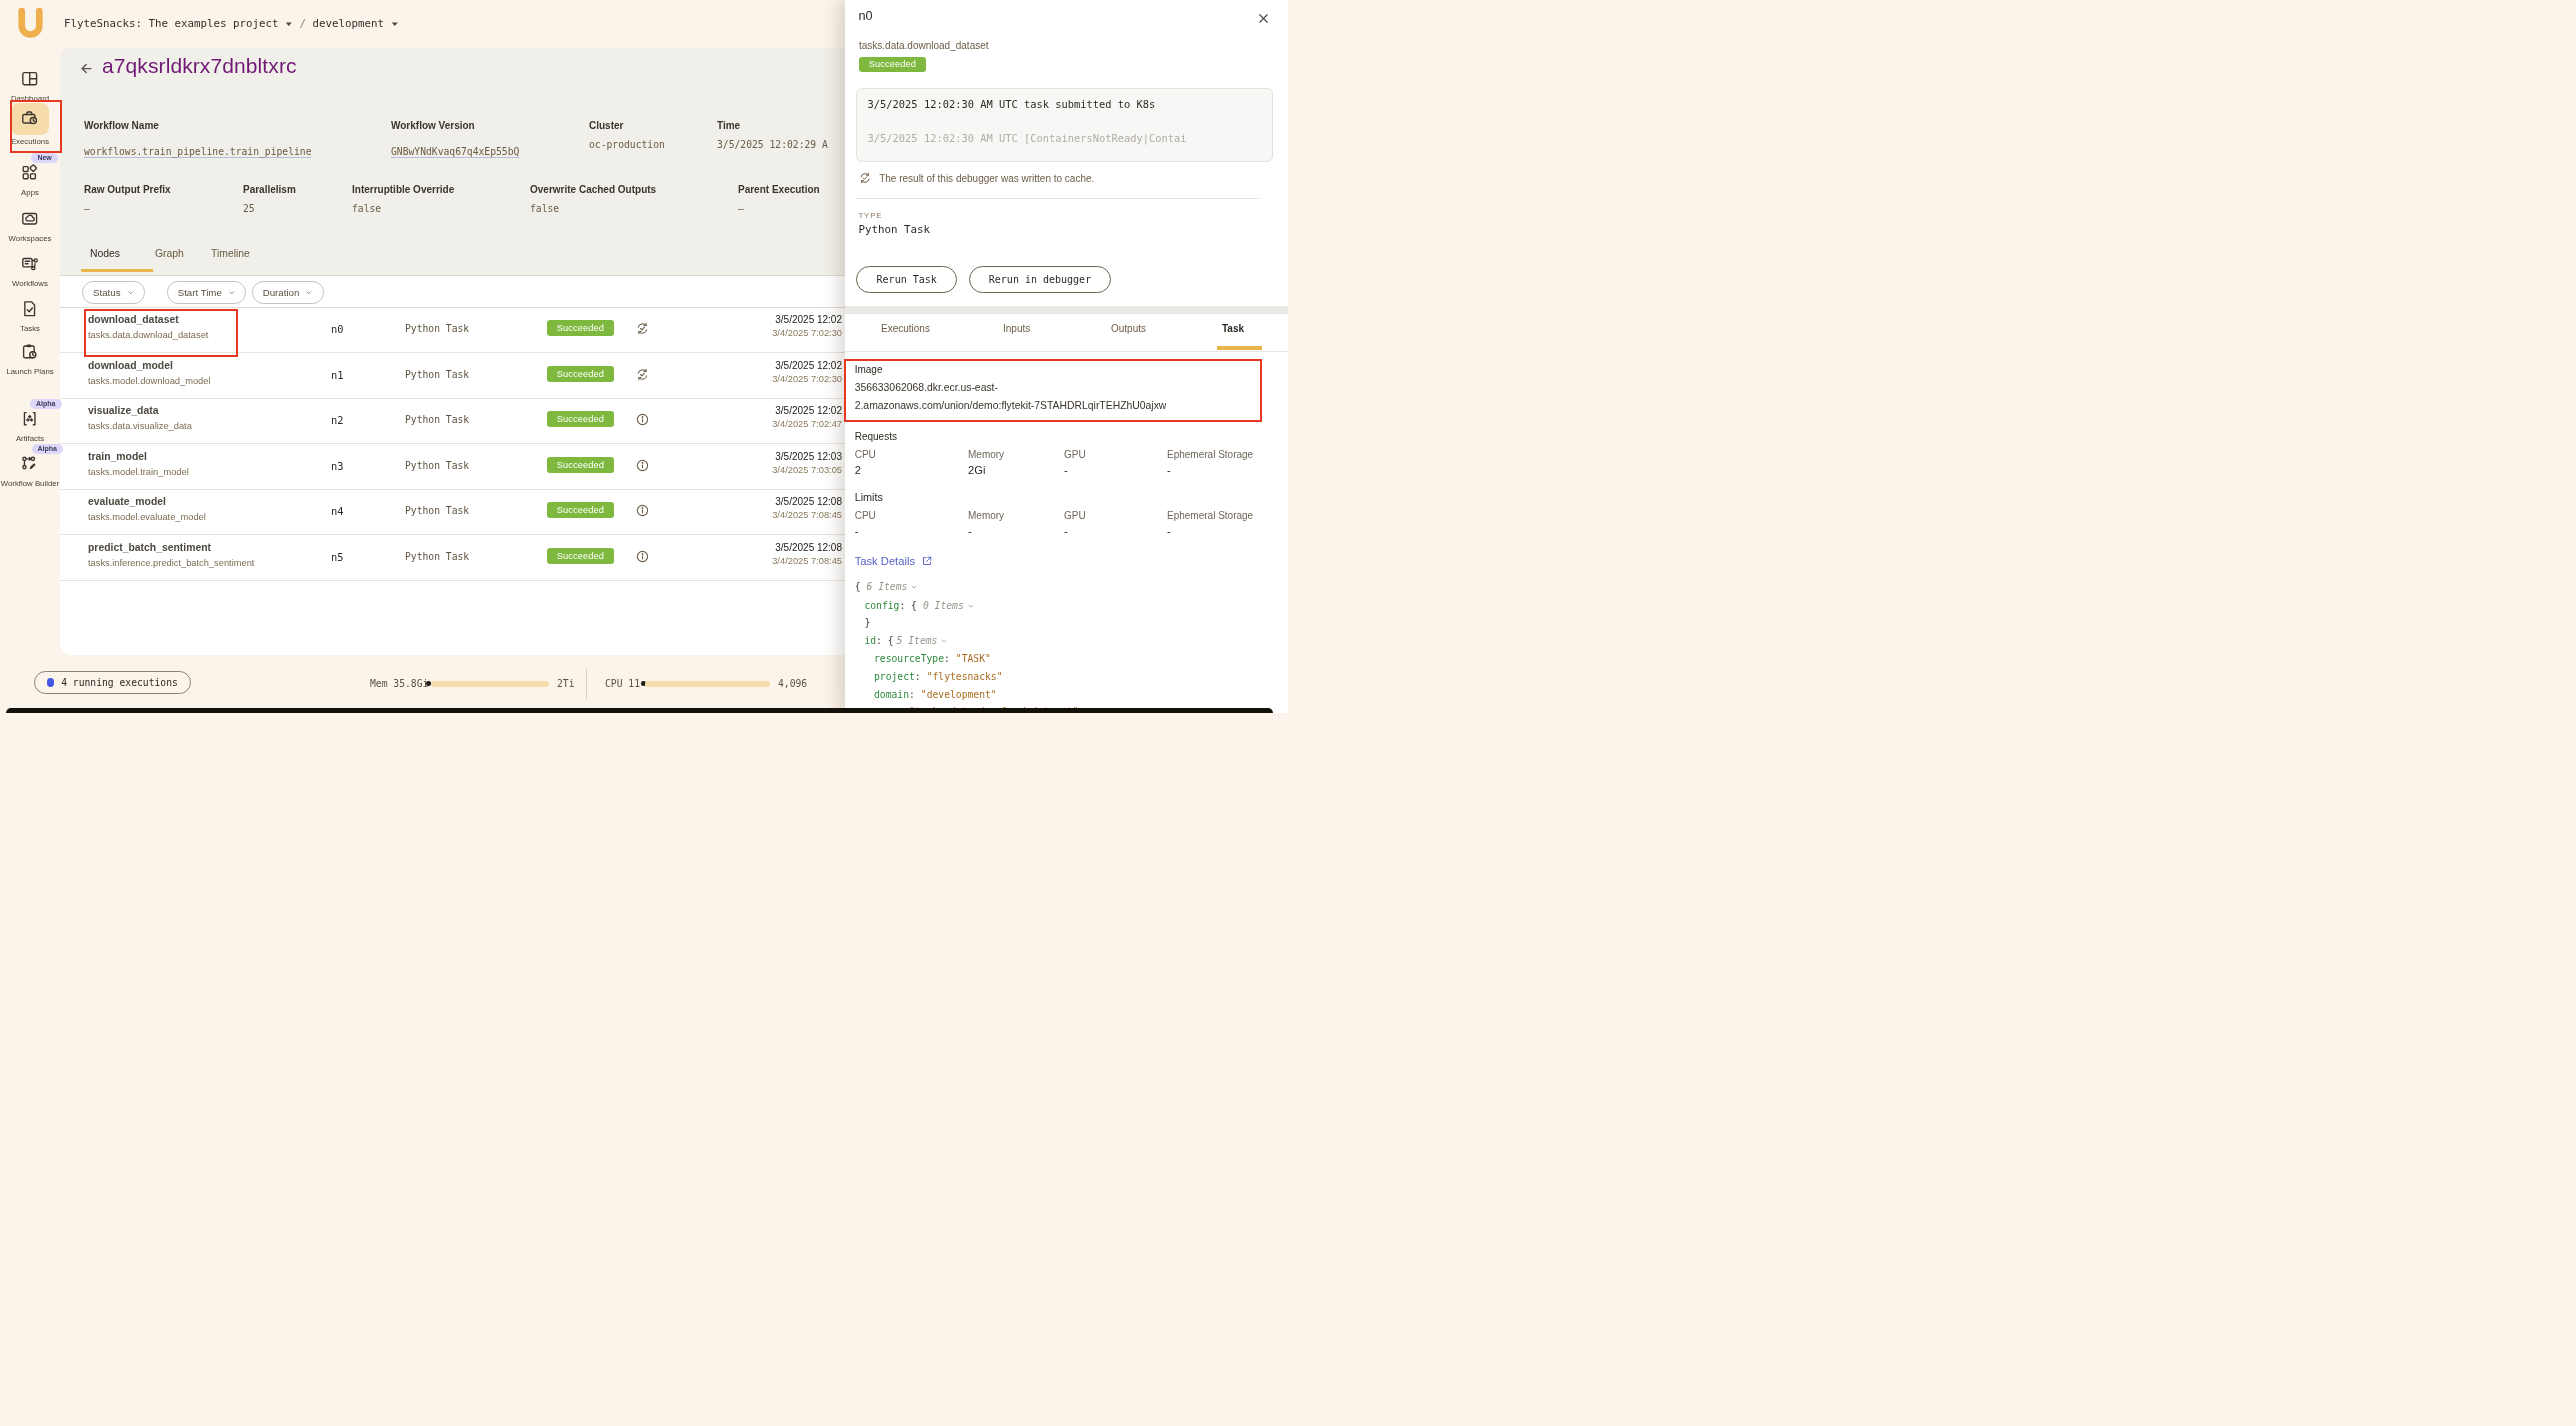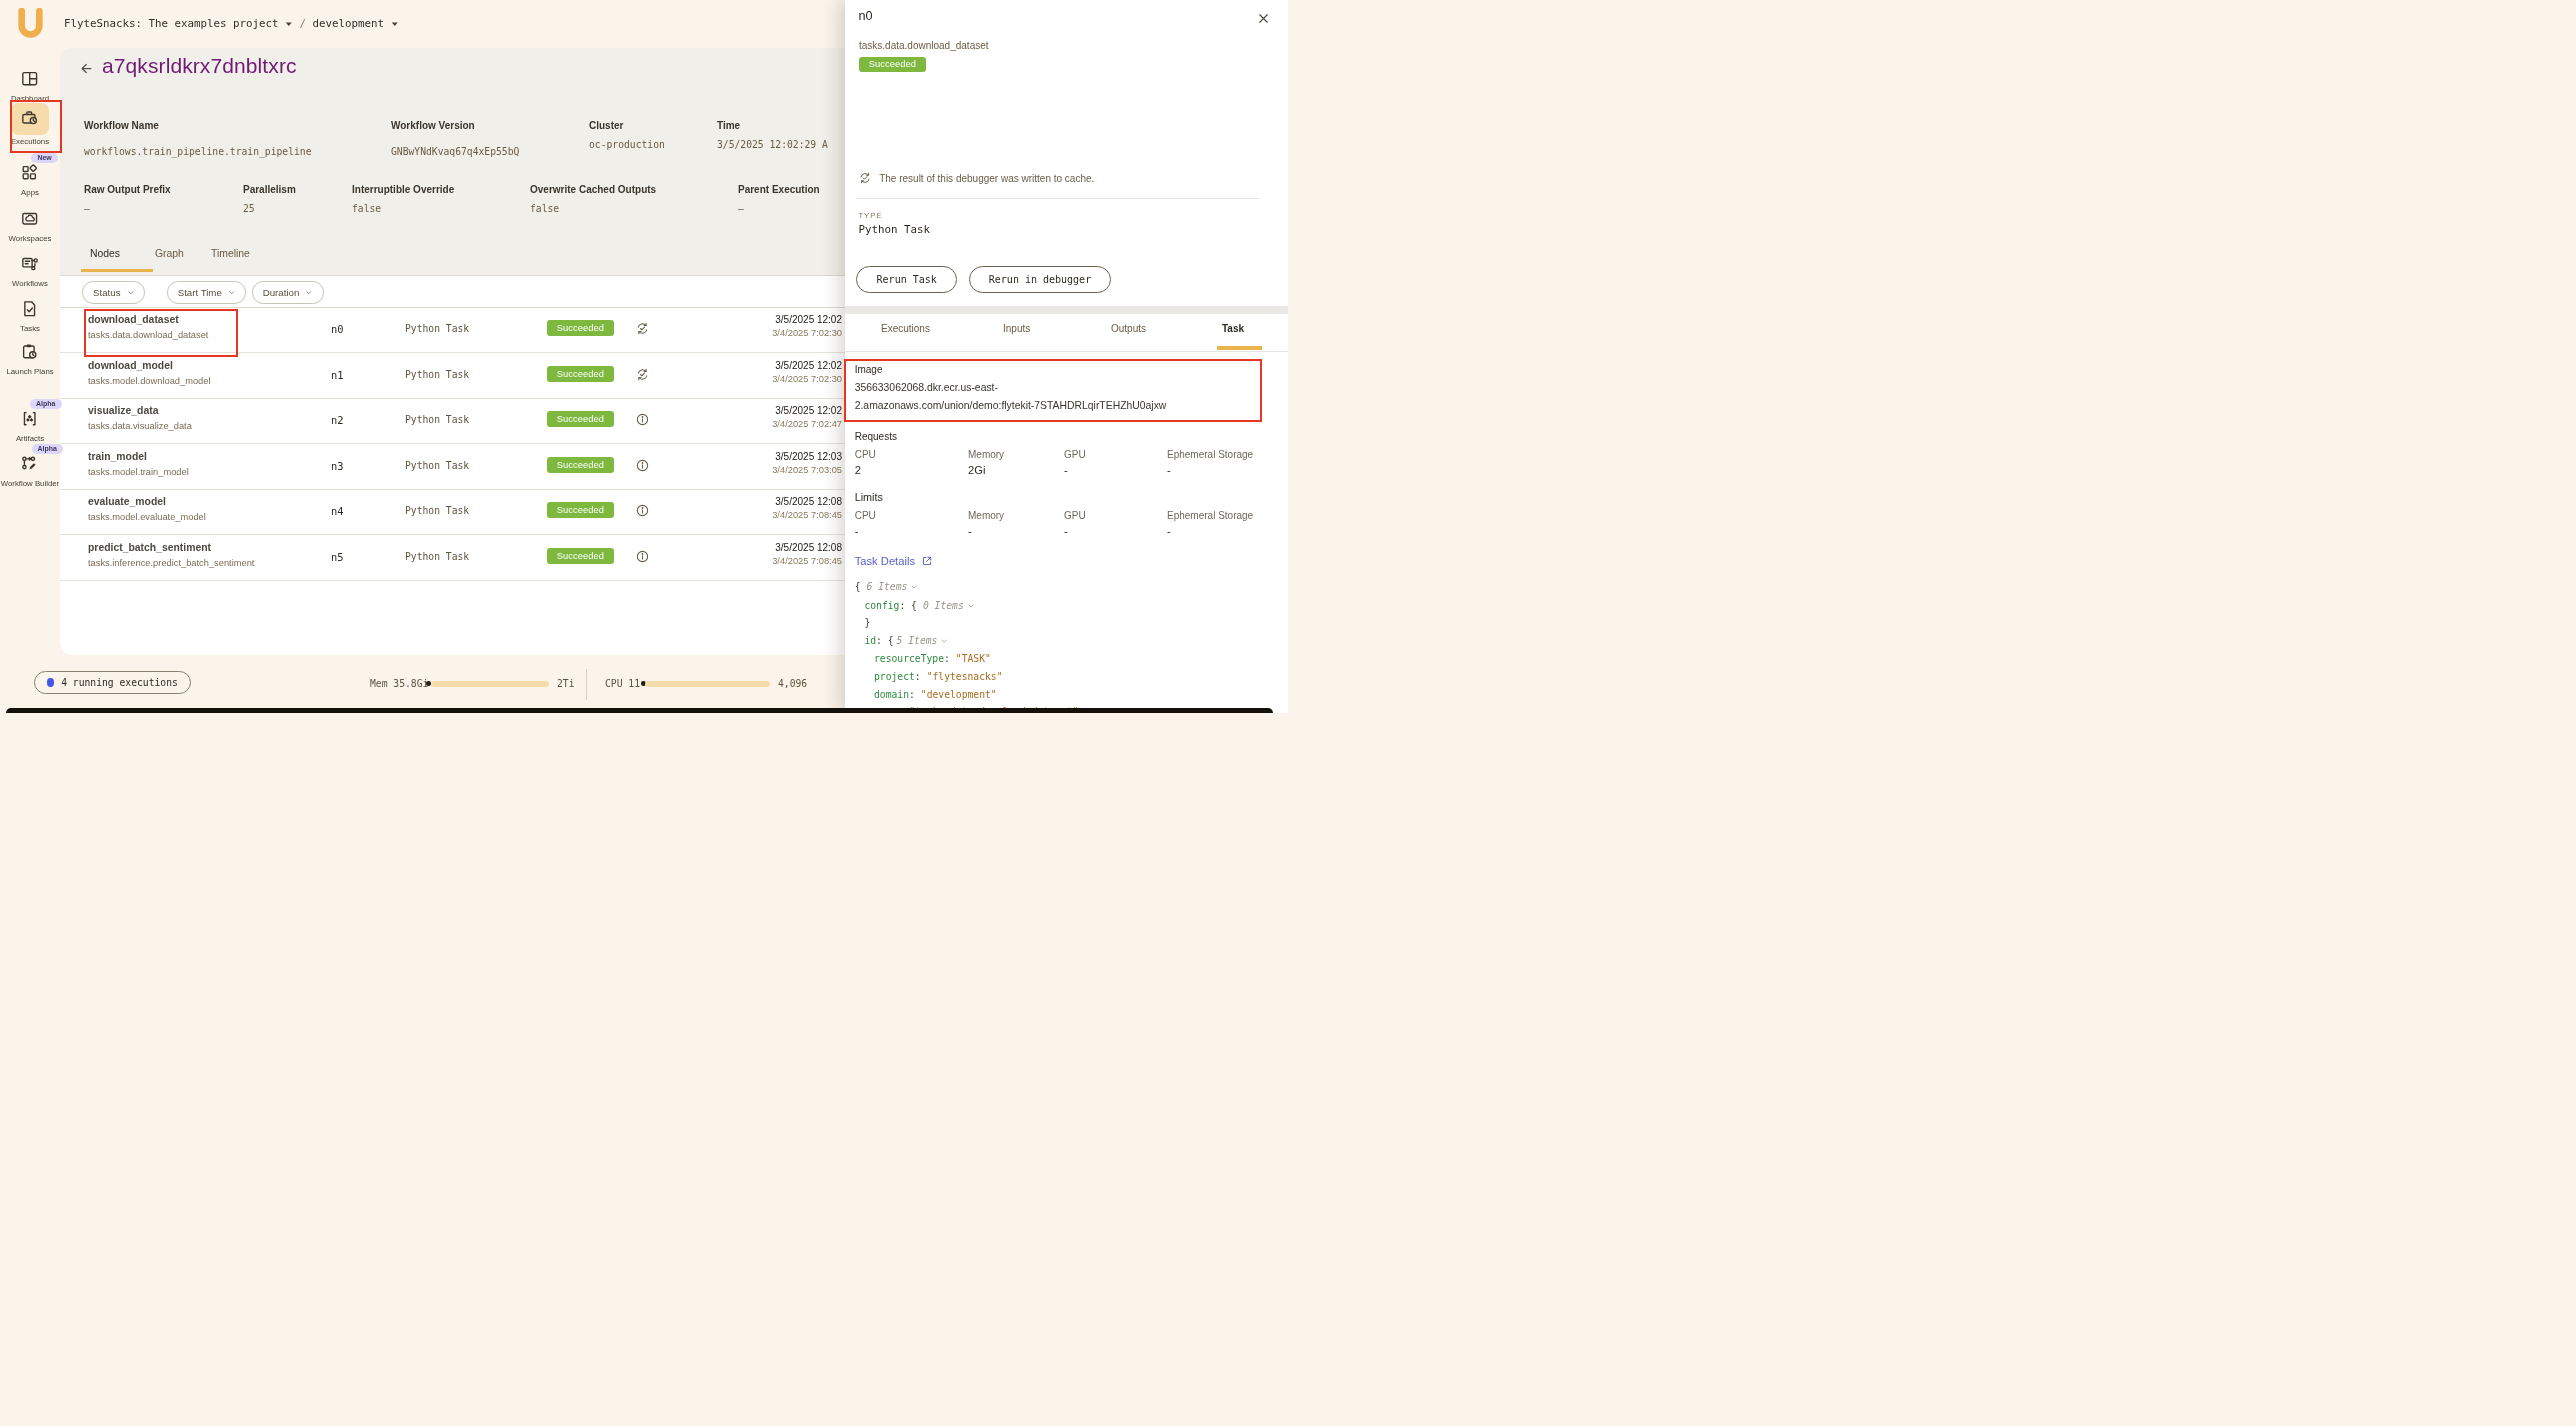--- a/index.html
+++ b/index.html
@@ -23,21 +23,21 @@
   
   .anno{position:absolute;border:2.2px solid #e63722;z-index:60;pointer-events:none;}
   
   .panel{position:absolute;left:60px;top:48px;width:785px;height:607px;background:#f0efe9;
          border-radius:10.4px 0 0 10.4px;overflow:hidden;}
   .exec-title{position:absolute;left:42px;top:6px;font-size:21px;color:#701a75;letter-spacing:0.1px;}
   .back-btn{position:absolute;left:19.4px;top:12.7px;color:#55504a;cursor:pointer;}
   .field{position:absolute;}
   .f-label{font-size:10px;font-weight:600;color:#3b352c;}
   .f-value{margin-top:7.5px;font-family:"DejaVu Sans Mono",monospace;font-size:9.7px;color:#6b5b44;}
-  .f-link{text-decoration-color:#b4bdd9;text-underline-offset:2.2px;cursor:pointer;margin-top:15px;}
+  .f-link{text-decoration:underline;text-decoration-color:#b4bdd9;text-underline-offset:2.2px;cursor:pointer;margin-top:15px;}
   .m-tab{position:absolute;font-size:10.4px;color:#6b5b44;cursor:pointer;}
   .m-tab.active{color:#2e2922;font-weight:400;}
   .tab-underline{position:absolute;background:#e9b44c;height:3.4px;}
   .hdiv{position:absolute;left:0;right:0;height:0.7px;background:#ddd9d1;}
   .sheet{position:absolute;left:0;top:228px;width:100%;height:379px;background:#ffffff;border-radius:0 0 0 10.4px;}
   .filter-pill{position:absolute;top:5.2px;height:21px;border:0.7px solid #c9c4ba;border-radius:11.2px;background:#fff;
                display:flex;align-items:center;gap:6px;padding:0 9.7px;font-size:9.7px;color:#584f3e;cursor:pointer;}
   .node-row{position:absolute;left:0;width:100%;height:45px;border-bottom:0.7px solid #e6e3dc;cursor:pointer;}
   .n-name{position:absolute;left:28px;top:6.7px;font-size:10.4px;font-weight:700;color:#4d4941;}
   .n-task{position:absolute;left:28px;top:23px;font-size:9.3px;color:#7c6b53;}
@@ -448,20 +448,24 @@
   <div class="rpanel">
     <div class="rp-title">n0</div>
     <span class="rp-close">
       <svg width="15" height="15" viewBox="0 0 24 24" fill="none" stroke="currentColor" stroke-width="1.8" stroke-linecap="round">
           <path d="M6 6l12 12M18 6L6 18"></path>
         </svg>
     </span>
     <div class="rp-sub">tasks.data.download_dataset</div>
     <span class="status-badge rp-badge">Succeeded</span>
 
+    <div class="log-box">
+      <div class="log1">3/5/2025 12:02:30 AM UTC task submitted to K8s</div>
+      <div class="log2">3/5/2025 12:02:30 AM UTC [ContainersNotReady|Contai</div>
+    </div>
 
     <div class="cache-row">
       <span style="color:#6b5c46">
         <svg width="14" height="14" viewBox="0 0 24 24" fill="none" stroke="currentColor" stroke-width="1.7" stroke-linecap="round" stroke-linejoin="round">
             <path d="M5.2 10a7 7 0 0 1 12.4-2.8"></path>
             <path d="M17.8 3.8v3.4h-3.4"></path>
             <path d="M18.8 14a7 7 0 0 1-12.4 2.8"></path>
             <path d="M6.2 20.2v-3.4h3.4"></path>
             <path d="M8.9 12l2.2 2.2 4-4.4"></path>
           </svg>

